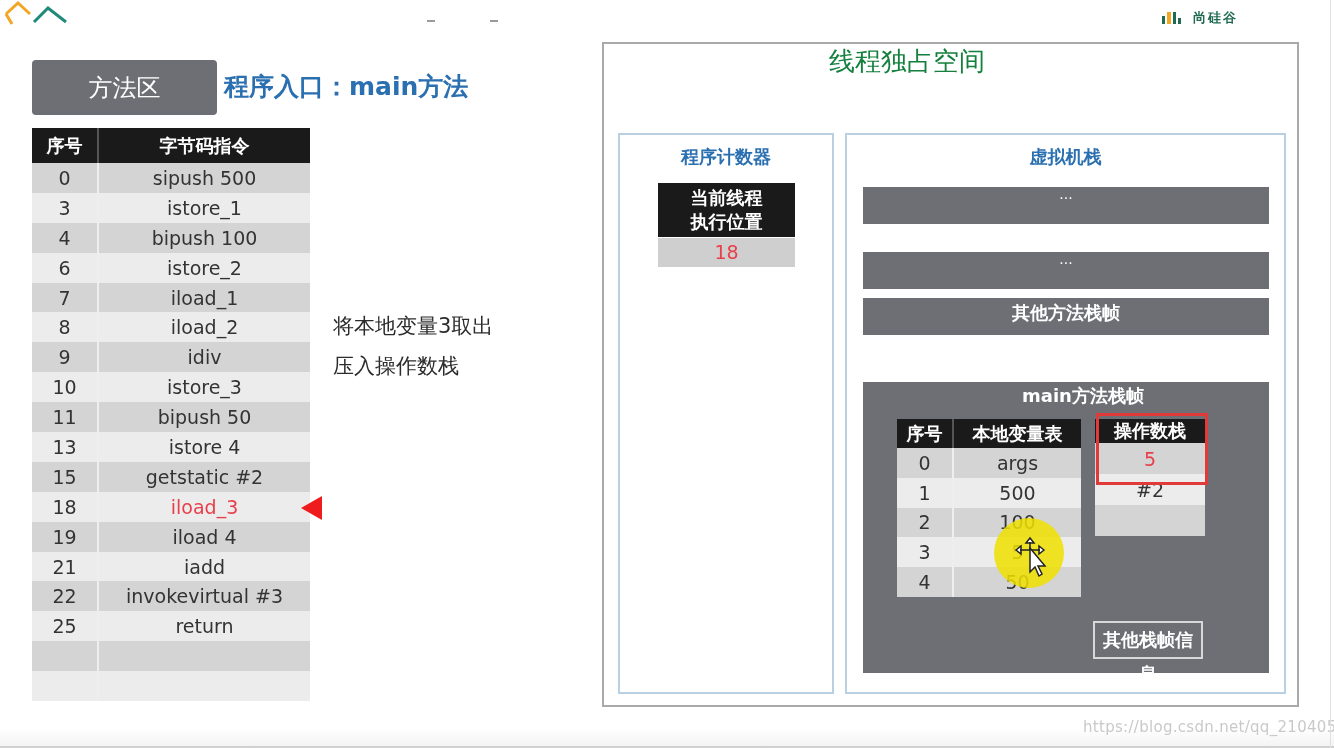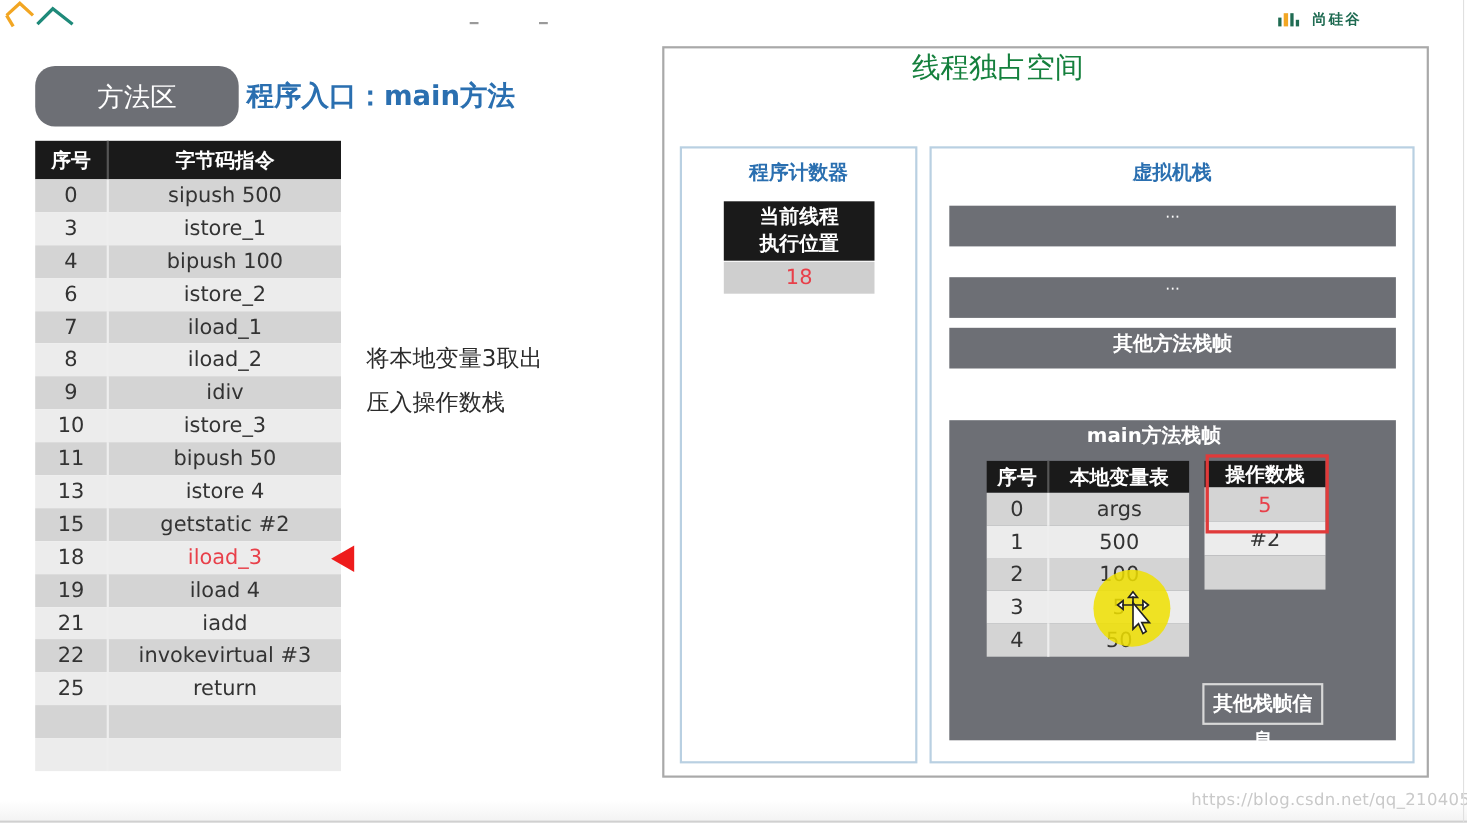--- a/index.html
+++ b/index.html
@@ -11,21 +11,21 @@
   
   .logo { left: 4px; top: 0; width: 66px; height: 26px; }
   .top-dash { top: 20px; width: 8px; height: 2px; background: #9a9a9a; }
   .brand { left: 1162px; top: 10px; width: 140px; height: 16px; display: flex; align-items: center; gap: 12px; }
   .brand-bars { display: flex; gap: 2px; align-items: flex-end; }
   .brand-bars span { display: block; width: 3px; background: #1f6b52; }
   .brand-bars span.o { background: #f2a623; width: 4px; }
   .brand-text { color: #1f6b52; font-size: 13px; font-weight: bold; letter-spacing: 2px; filter: blur(0.6px); }
 
   
-  .method-badge { left: 32px; top: 60px; width: 185px; height: 55px; background: #6d6f75; border-radius: 18px;
+  .method-badge { left: 32px; top: 60px; width: 185px; height: 55px; background: #6d6f75; border-radius: 4px;
     color: #fff; font-size: 24px; display: flex; align-items: center; justify-content: center; }
   .entry-title { left: 224px; top: 70px; color: #2a6fb0; font-size: 25px; font-weight: bold; white-space: nowrap; }
 
   
   .bc-table { left: 32px; top: 128px; width: 278px; border-collapse: collapse; }
   .bc-table th { background: #1a1a1a; color: #fff; height: 35px; font-size: 18px; font-weight: bold; border-right: 2px solid #555; }
   .bc-table th:last-child { border-right: none; }
   .bc-table td { height: 29.9px; font-size: 19px; text-align: center; color: #333; border-right: 2px solid #eee; }
   .bc-table td:last-child { border-right: none; }
   .bc-table tr.dark td { background: #d4d4d4; }
@@ -51,21 +51,21 @@
 
   .vm-box { left: 845px; top: 133px; width: 441px; height: 561px; border: 2px solid #b9d0e2; }
   .vm-title { left: 845px; top: 145px; width: 441px; text-align: center; font-size: 18px; color: #2a6fb0; font-weight: bold; }
 
   .frame-bar { left: 863px; width: 406px; height: 37px; background: #6d6f75; color: #fff;
     text-align: center; font-size: 18px; font-weight: bold; }
   .frame-bar.dots { line-height: 22px; font-size: 14px; font-weight: normal; }
   .frame-bar.other { line-height: 30px; }
 
   .main-frame { left: 863px; top: 382px; width: 406px; height: 291px; background: #6d6f75; }
-  .main-frame-title { left: 846px; top: 384px; width: 406px; text-align: center; color: #fff; font-size: 18px; font-weight: bold; }
+  .main-frame-title { left: 880px; top: 384px; width: 406px; text-align: center; color: #fff; font-size: 18px; font-weight: bold; }
 
   .lv-table { left: 897px; top: 419px; width: 184px; border-collapse: collapse; }
   .lv-table th { background: #1a1a1a; color: #fff; height: 29px; font-size: 18px; font-weight: bold; border-right: 2px solid #555; }
   .lv-table th:last-child { border-right: none; }
   .lv-table td { height: 29.8px; font-size: 19px; text-align: center; color: #333; border-right: 2px solid #eee; }
   .lv-table td:last-child { border-right: none; }
   .lv-table tr.dark td { background: #d4d4d4; }
   .lv-table tr.light td { background: #ececec; }
   .lv-table td.col-no { width: 56px; }
 

